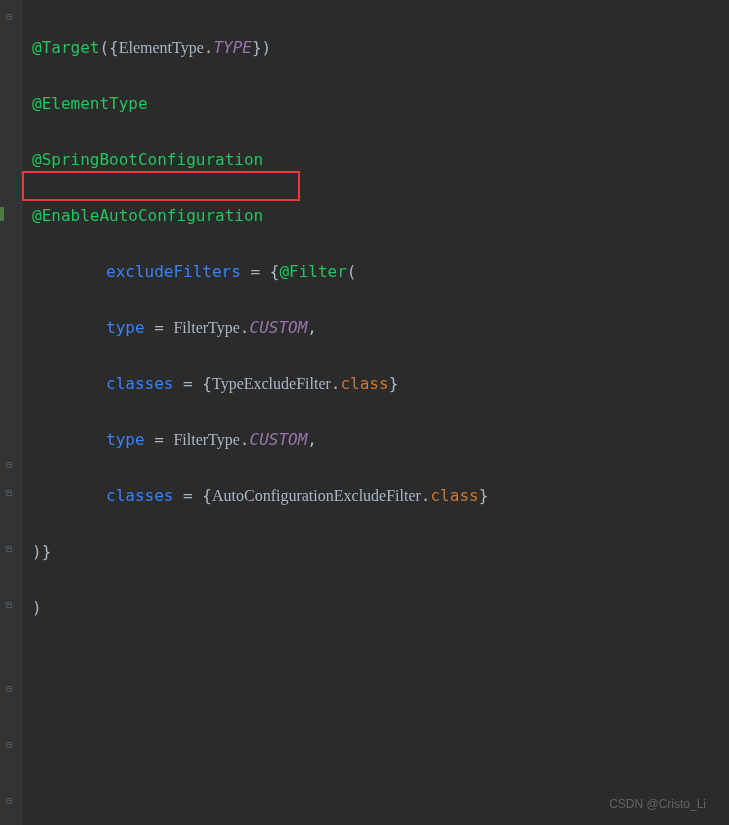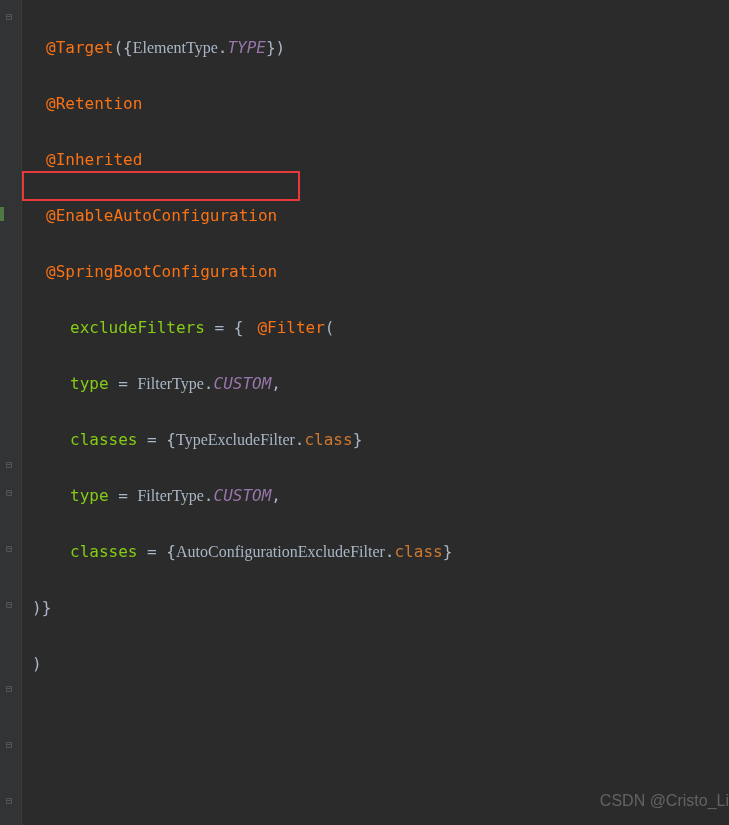--- a/index.html
+++ b/index.html
@@ -29,41 +29,41 @@
       height: 10px;
       color: #606366;
       font-size: 10px;
       line-height: 10px;
     }
     .code {
       padding-left: 32px;
       padding-top: 6px;
       white-space: pre;
     }
-    .ann { color: #f97316; margin-left: 14px; }
-    .ident { color: #84cc16; }
+    .ann { color: #22c55e; }
+    .ident { color: #3b82f6; margin-left: 36px; }
     .cls { color: #a9b7c6; font-family: Liberation Serif, serif; }
     .const { color: #9876aa; font-style: italic; }
     .clskey { color: #cc7832; margin-top: 24px; }
     .paren { color: #a9b7c6; }
     .redbox {
       border: 2px solid #e83a3a;
       position: absolute;
       left: 22px;
       top: 171px;
       width: 278px;
       height: 30px;
       pointer-events: none;
     }
     .watermark {
       position: absolute;
-      right: 0;
+      right: 23px;
       bottom: 10px;
       color: #888;
-      font-size: 16px;
+      font-size: 12px;
       opacity: 0.6;
       font-family: sans-serif;
     }
     .indent1 { padding-left: 38px; display: inline-block; }
     .greenbar {
       position: absolute;
       left: 0;
       top: 207px;
       width: 4px;
       height: 14px;
@@ -80,24 +80,23 @@
   <span class="gutter-icon" style="top:544px;">⊟</span>
   <span class="gutter-icon" style="top:600px;">⊟</span>
   <span class="gutter-icon" style="top:684px;">⊟</span>
   <span class="gutter-icon" style="top:740px;">⊟</span>
   <span class="gutter-icon" style="top:796px;">⊟</span>
   <div class="greenbar"></div>
 </div>
 
 <div class="code">
 <div><span class="ann">@Target</span><span class="paren">({</span><span class="cls">ElementType</span><span>.</span><span class="const">TYPE</span><span class="paren">})</span></div>
-<div><span class="ann">@Retention</span></div>
-<div><span class="ann">@Inherited</span></div>
+<div><span class="ann">@ElementType</span></div>
+<div><span class="ann">@SpringBootConfiguration</span></div>
 <div><span class="ann">@EnableAutoConfiguration</span></div>
-<div><span class="ann">@SpringBootConfiguration</span></div>
 <div><span class="indent1"></span><span class="ident">excludeFilters</span><span> = </span><span>{</span><span class="ann">@Filter</span><span>(</span></div>
 <div><span class="indent1"></span><span class="ident">type</span><span> = </span><span class="cls">FilterType</span><span>.</span><span class="const">CUSTOM</span><span>,</span></div>
 <div><span class="indent1"></span><span class="ident">classes</span><span> = </span><span>{</span><span class="cls">TypeExcludeFilter</span><span>.</span><span class="clskey">class</span><span>}</span></div>
 <div><span class="indent1"></span><span class="ident">type</span><span> = </span><span class="cls">FilterType</span><span>.</span><span class="const">CUSTOM</span><span>,</span></div>
 <div><span class="indent1"></span><span class="ident">classes</span><span> = </span><span>{</span><span class="cls">AutoConfigurationExcludeFilter</span><span>.</span><span class="clskey">class</span><span>}</span></div>
 <div><span>)}</span></div>
 <div><span>)</span></div>
 
 
 

